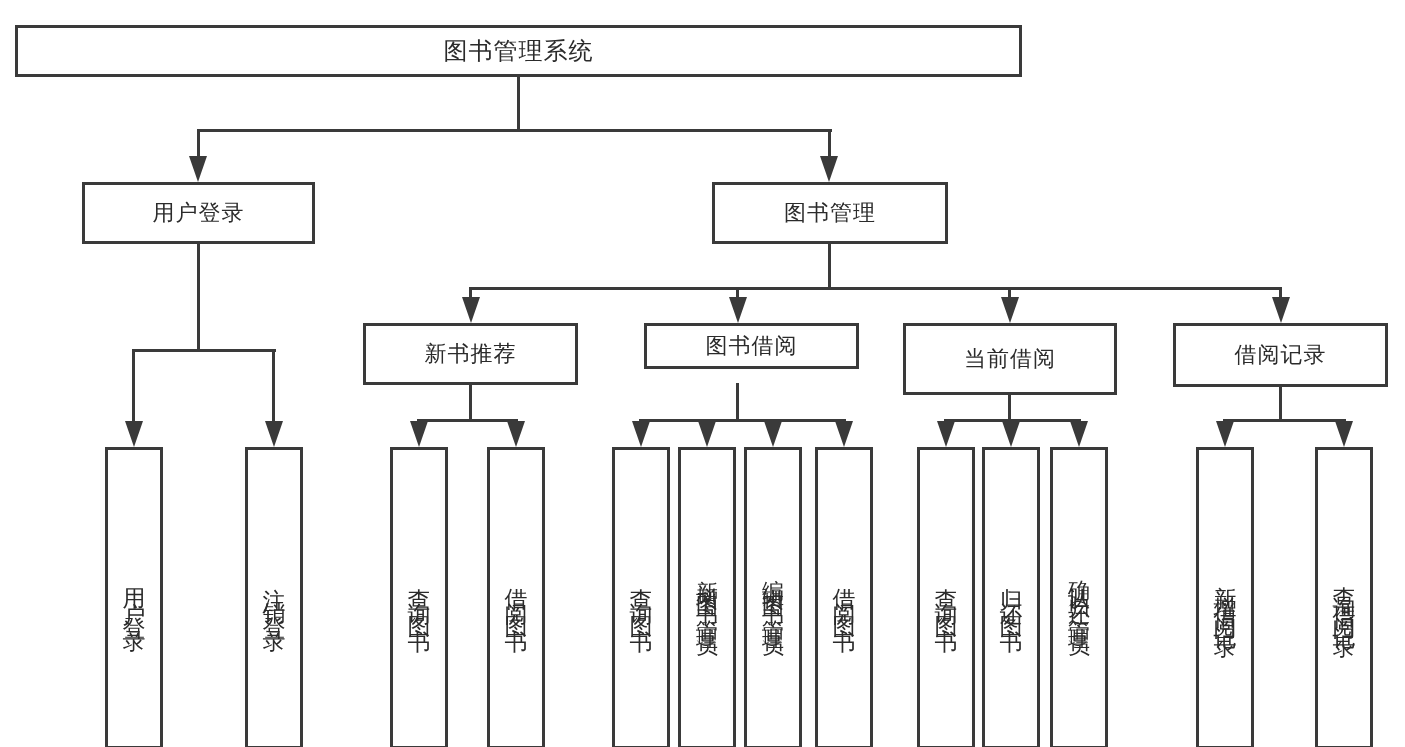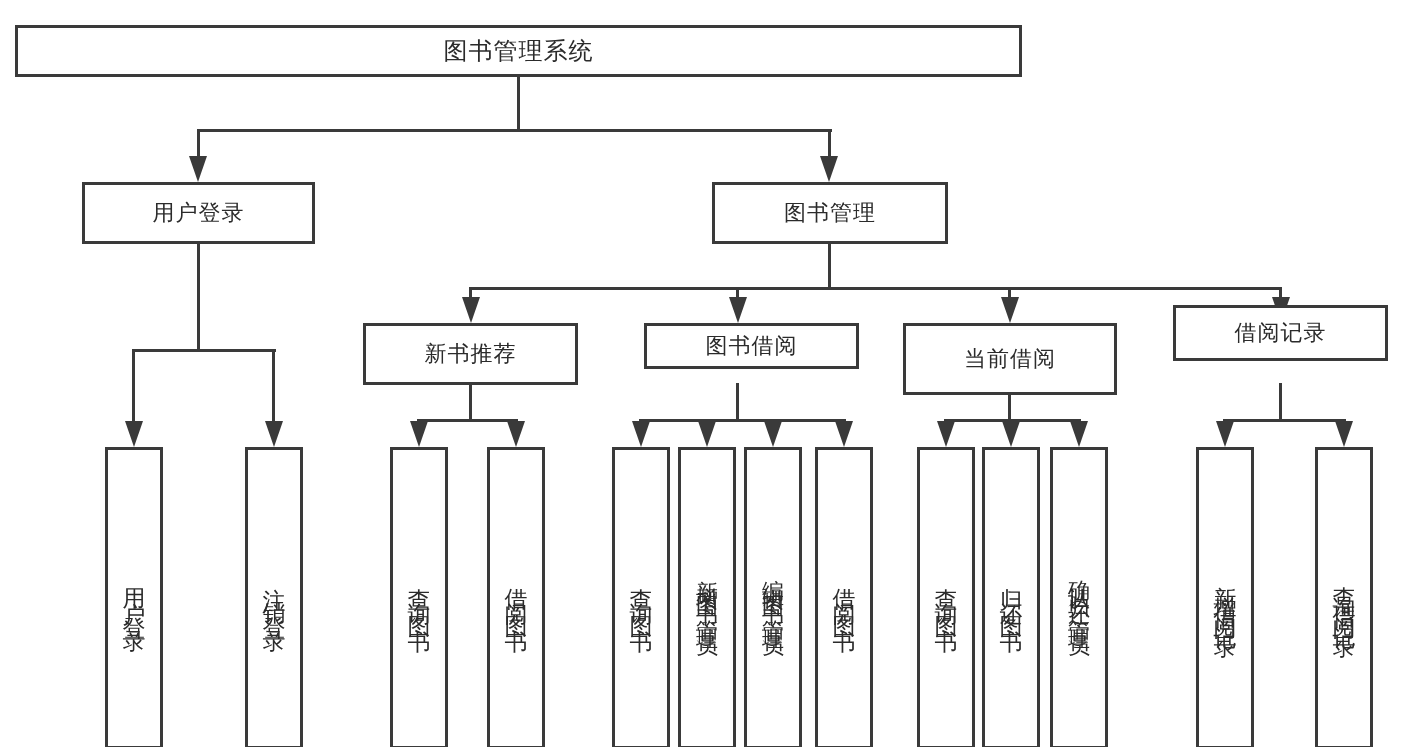--- a/index.html
+++ b/index.html
@@ -138,21 +138,21 @@
 
   <div class="box" style="left:712px;top:170px;width:236px;height:62px">
     <span class="h-label">图书管理</span>
   </div>
   <div class="box" style="left:644px;top:311px;width:215px;height:46px">
     <span class="h-label">图书借阅</span>
   </div>
   <div class="box" style="left:903px;top:311px;width:214px;height:72px">
     <span class="h-label">当前借阅</span>
   </div>
-  <div class="box" style="left:1173px;top:293px;width:215px;height:56px">
+  <div class="box" style="left:1173px;top:311px;width:215px;height:64px">
     <span class="h-label">借阅记录</span>
   </div>
 
   <div class="box leafbox" style="left:105px">
     <span class="v-label">用户登录</span>
   </div>
   <div class="box leafbox" style="left:245px">
     <span class="v-label">注销登录</span>
   </div>
 

